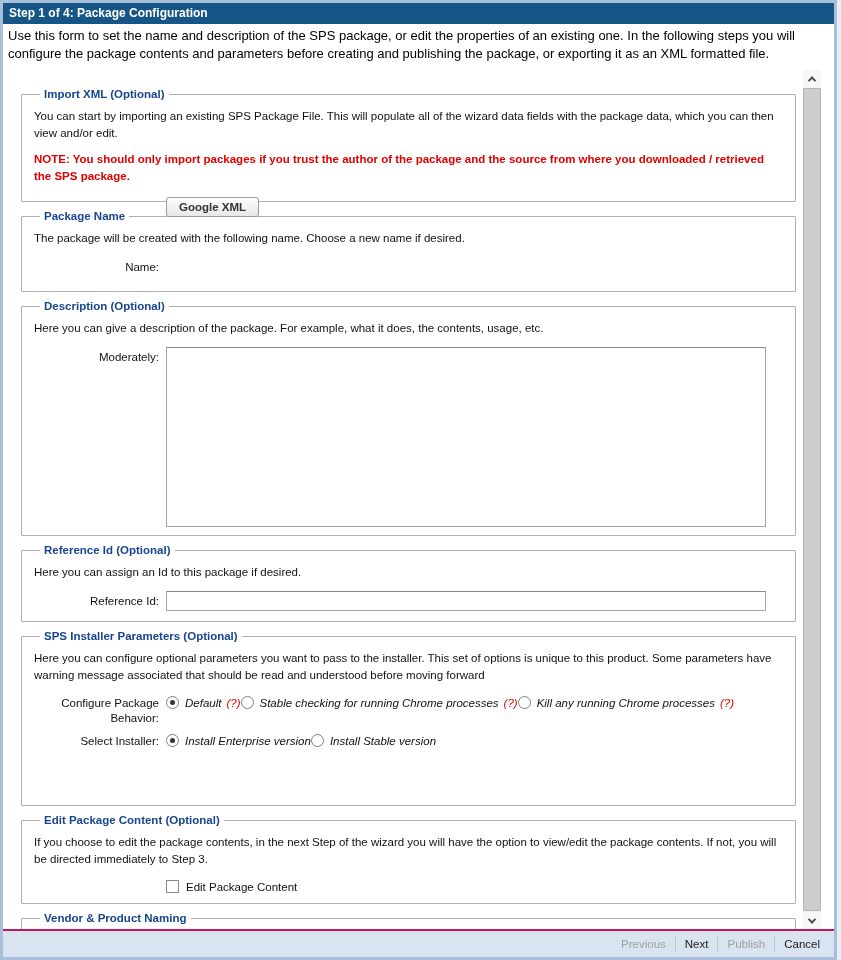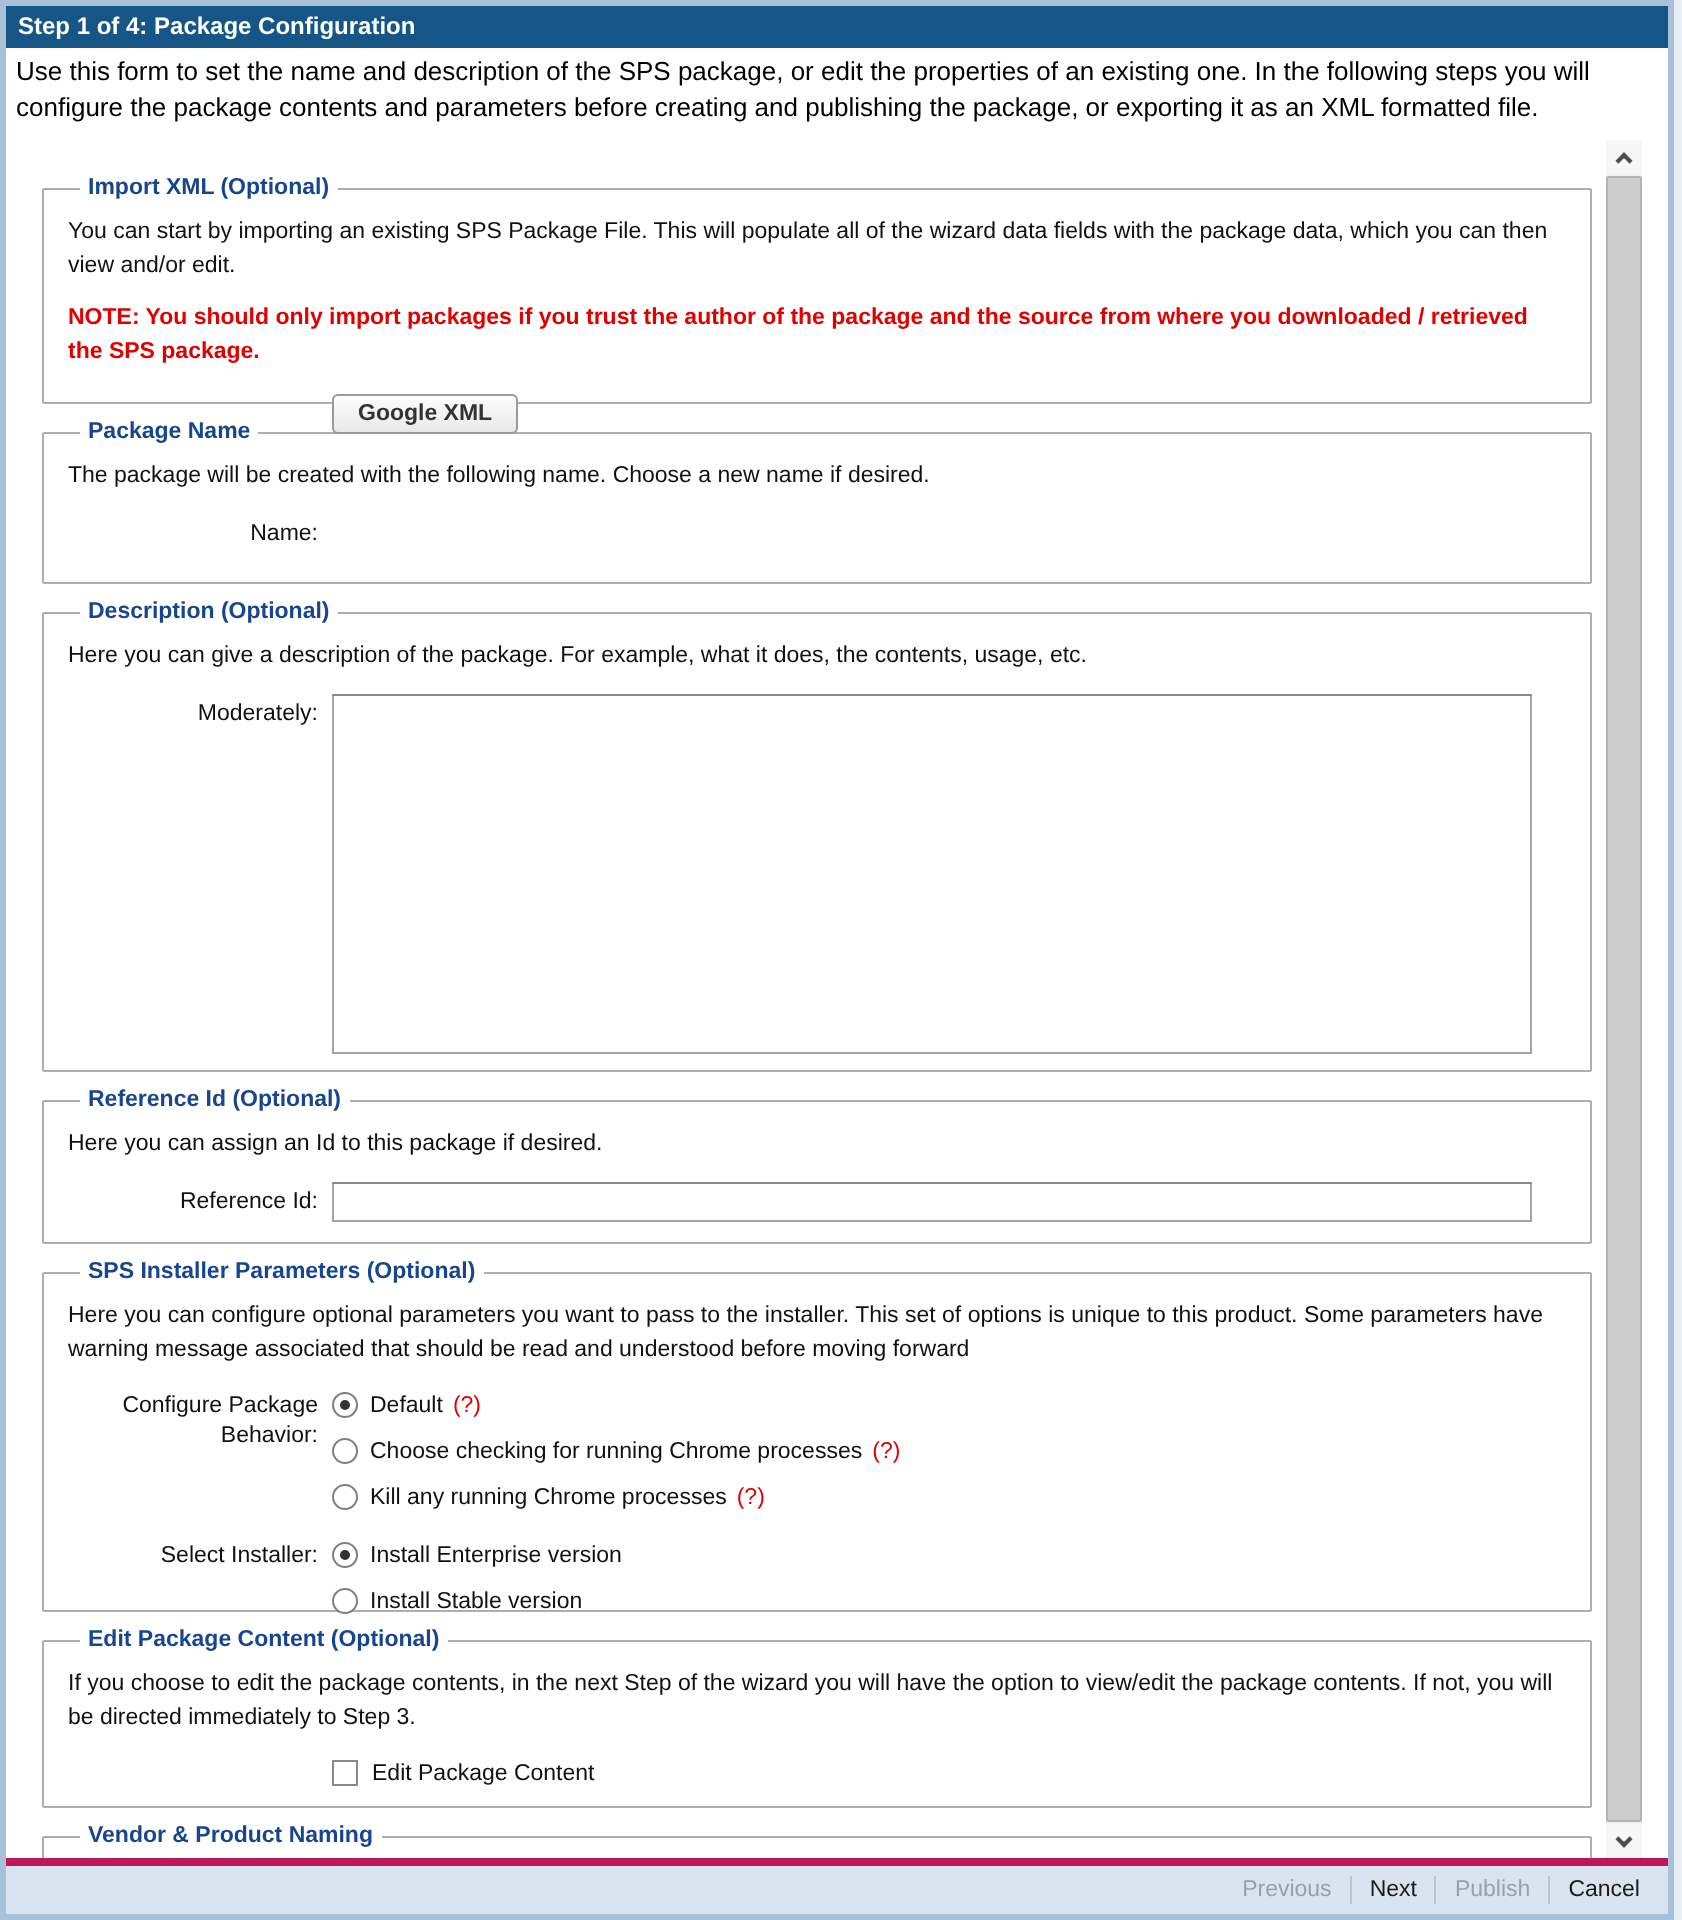--- a/index.html
+++ b/index.html
@@ -93,21 +93,21 @@
   textarea.area {
     width: 600px; height: 180px;
     border: 1px solid #a5a5a5;
     border-top-color: #8a8a8a;
     background: #fff;
     resize: none;
     font-family: "Liberation Sans", sans-serif;
     font-size: 12px;
   }
 
-  .opts { display: flex; flex-direction: column; }
+  .opts { display: flex; flex-direction: row; font-style: italic; }
   .opt {
     display: flex; align-items: center;
     font-size: 11.5px; color: #111;
     margin: 3px 0 7px 0;
   }
   .radio {
     width: 13px; height: 13px;
     border: 1px solid #7f7f7f;
     border-radius: 50%;
     background: #fff;
@@ -156,21 +156,21 @@
     flex: 1 1 auto;
     margin: 1px 0;
     background: #cdcdcd;
     border: 1px solid #b3b3b3;
     border-radius: 1px;
   }
 
   .footer {
     flex: 0 0 28px;
     background: #dae4f0;
-    border-top: 4px solid #be185d;
+    border-top: 2px solid #be185d;
     display: flex; align-items: center; justify-content: flex-end;
     padding-right: 8px;
     font-size: 11.5px;
   }
   .fbtn { color: #1a1a1a; padding: 2px 6px; cursor: pointer; }
   .fbtn.disabled { color: #9aa0a8; cursor: default; }
   .fsep { width: 1px; height: 14px; background: #b9c4d4; margin: 0 3px; }
 </style>
 </head>
 <body>
@@ -232,21 +232,21 @@
       <div class="row">
         <span class="lbl">Configure Package Behavior:</span>
         <div class="ctrl opts">
           <label class="opt">
             <span class="radio checked"></span>
             <span>Default</span>
             <a class="help" href="#">(?)</a>
           </label>
           <label class="opt">
             <span class="radio"></span>
-            <span>Choose checking for running Chrome processes</span>
+            <span>Stable checking for running Chrome processes</span>
             <a class="help" href="#">(?)</a>
           </label>
           <label class="opt">
             <span class="radio"></span>
             <span>Kill any running Chrome processes</span>
             <a class="help" href="#">(?)</a>
           </label>
         </div>
       </div>
 

